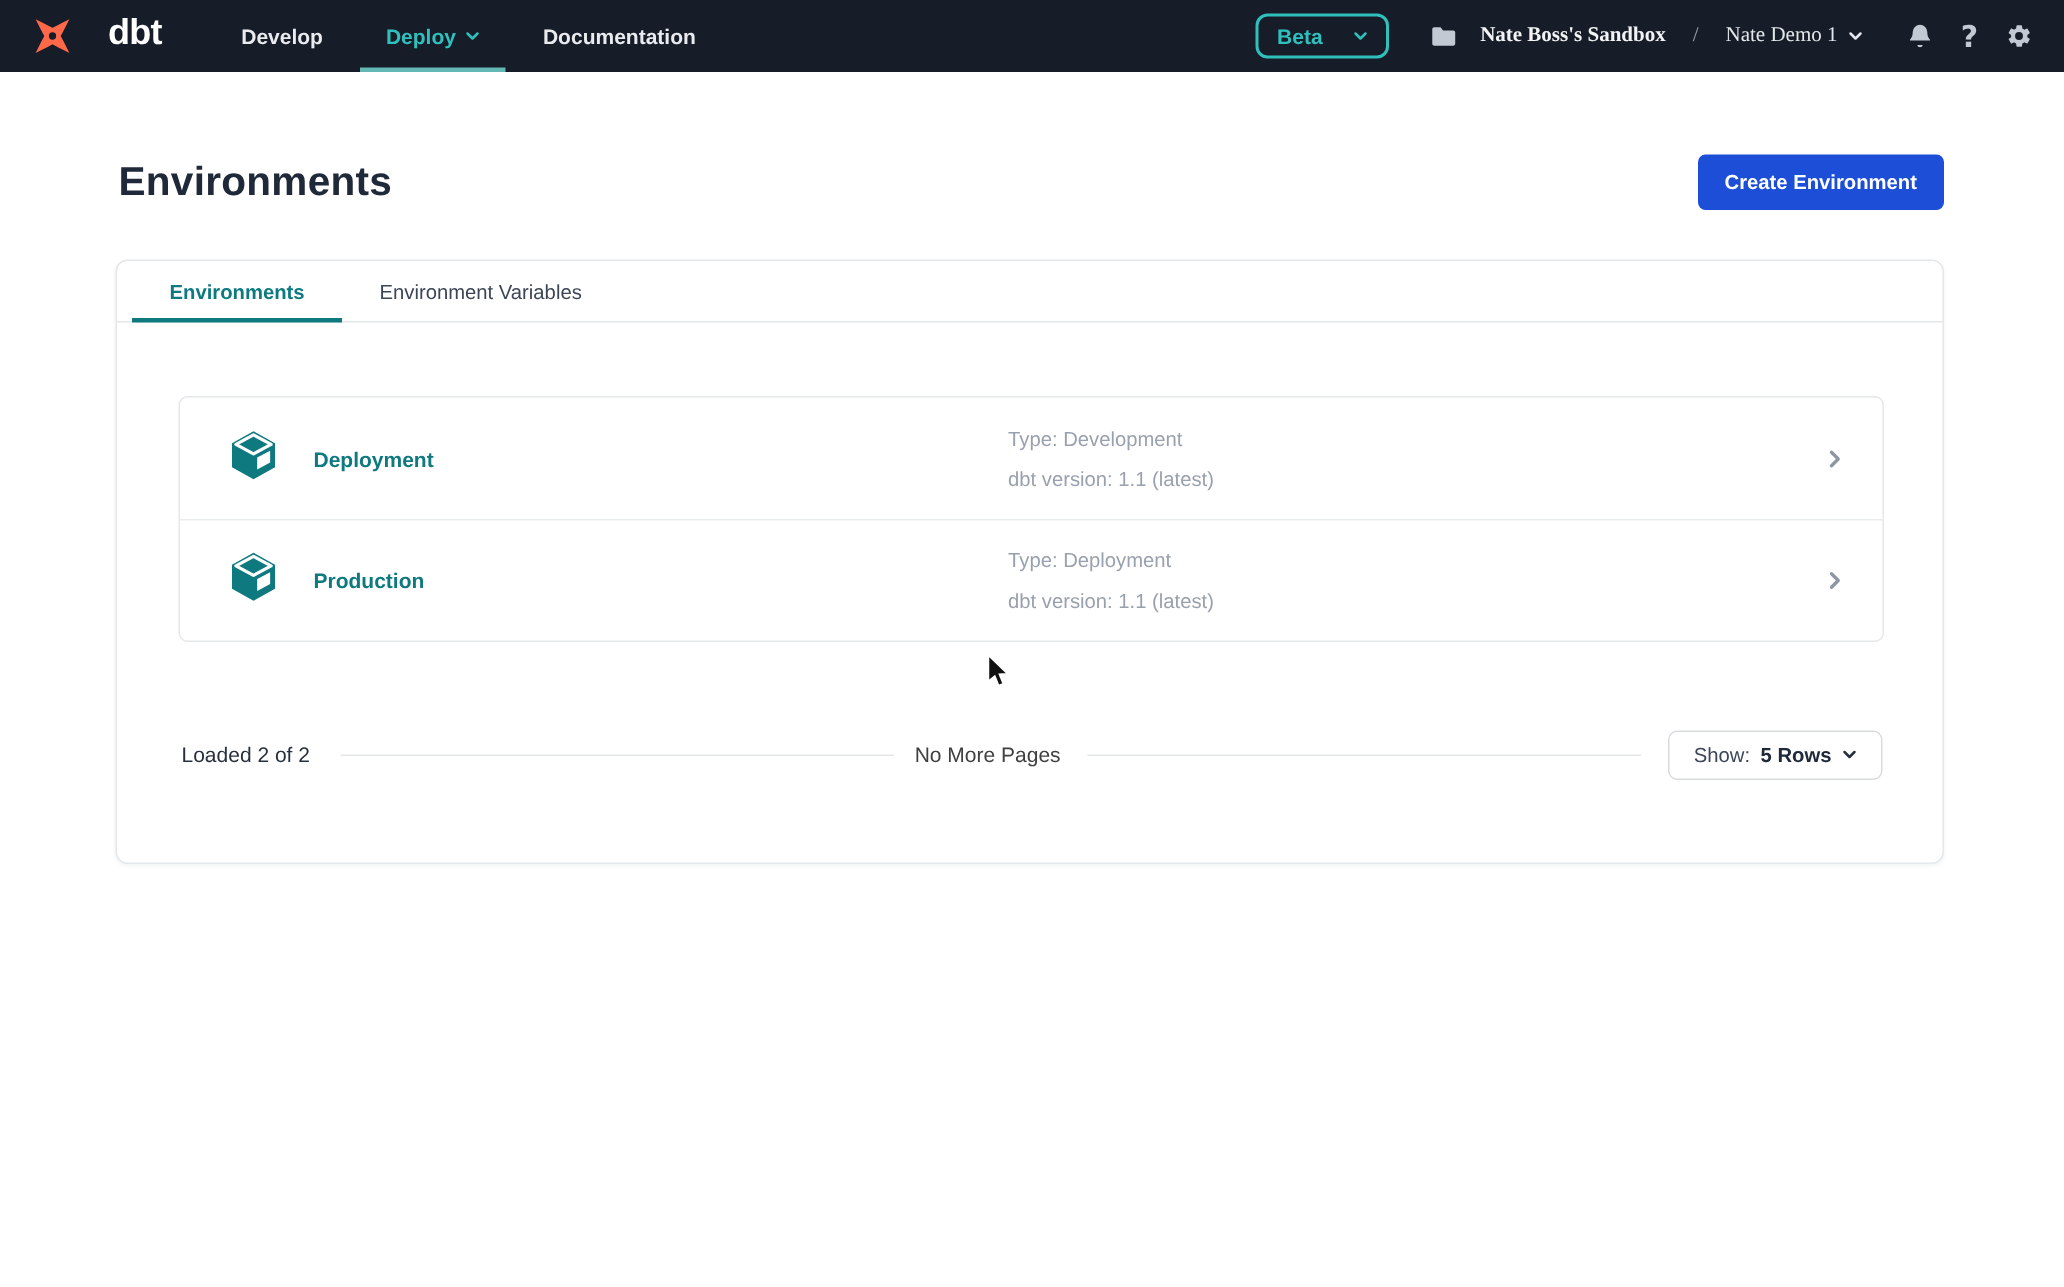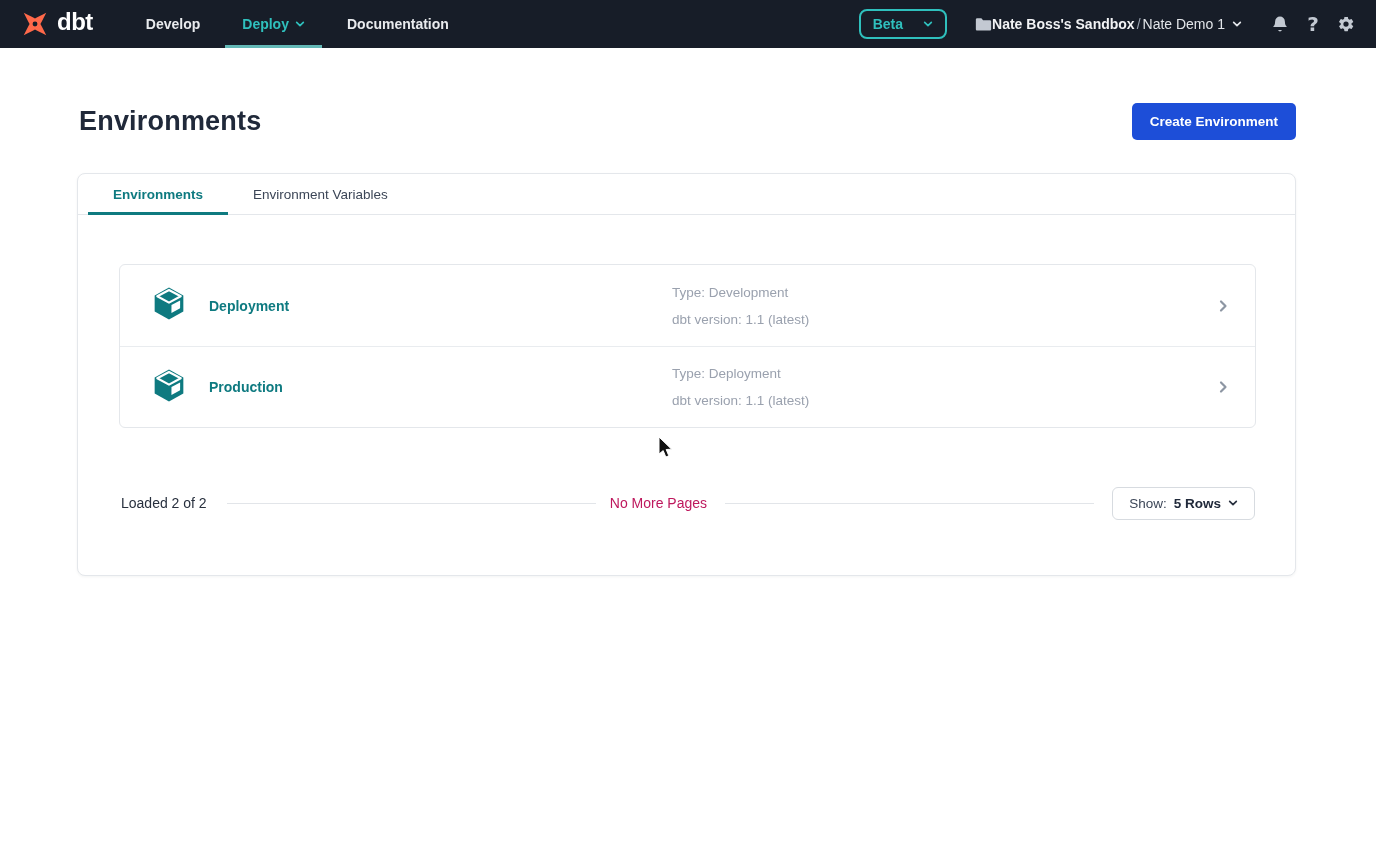--- a/index.html
+++ b/index.html
@@ -3,39 +3,39 @@
 <meta charset="utf-8">
 <style>
   * { margin:0; padding:0; box-sizing:border-box; }
   html,body { width:1376px; height:858px; background:#fff; font-family:"Liberation Sans", sans-serif; overflow:hidden; }
 
   
   .navbar {
     position:relative; height:48px; background:#171d28;
     display:flex; align-items:center; color:#e9ebee;
   }
-  .logo-wrap { display:flex; align-items:center; gap:7px; padding:0 18px 0 20px; }
+  .logo-wrap { display:flex; align-items:center; gap:22px; padding:0 18px 0 20px; }
   .logo-mark { width:30px; height:30px; position:relative; }
   .logo-text { font-size:24px; font-weight:bold; color:#fff; letter-spacing:-0.5px; line-height:1; padding-bottom:4px;}
   .nav-items { display:flex; align-items:stretch; height:48px; margin-left:14px; }
   .nav-item {
     display:flex; align-items:center; gap:6px; padding:0 21px;
     font-size:14px; font-weight:bold; color:#e9ebee; cursor:pointer; position:relative;
   }
   .nav-item.active { color:#2fc0bd; }
   .nav-item.active::after {
     content:""; position:absolute; left:4px; right:4px; bottom:0; height:3px; background:#63b8b6;
   }
   .chev-down { width:10px; height:10px; display:inline-block; }
   .navbar-right { position:absolute; right:0; top:0; height:48px; display:flex; align-items:center; gap:0; }
   .beta-badge {
     display:flex; align-items:center; gap:20px; border:2px solid #2fc0bd; border-radius:8px;
     color:#2fc0bd; font-size:14px; font-weight:bold; padding:5px 12px; margin-right:28px; cursor:pointer;
   }
-  .crumbs { display:flex; align-items:center; gap:0; font-size:14px; }
+  .crumbs { display:flex; align-items:center; gap:16px; font-size:14px;font-family:Liberation Serif, serif; }
   .crumb-account { font-weight:bold; color:#f2f3f5; }
   .crumb-sep { color:#9aa3b0; font-weight:normal; padding:0 2px; }
   .crumb-project { color:#e3e6ea; font-weight:normal; display:flex; align-items:center; gap:7px; cursor:pointer; }
   .nav-icons { display:flex; align-items:center; gap:13px; margin:0 20px 0 28px; }
   .nav-icon { width:20px; height:20px; color:#c3c9d2; display:flex; align-items:center; justify-content:center; cursor:pointer; }
   .q-icon { font-size:20px; font-weight:bold; color:#c3c9d2; font-family:"DejaVu Sans", sans-serif; }
 
   
   .page-header {
     display:flex; align-items:center; justify-content:space-between;
@@ -77,21 +77,21 @@
   .env-chev { position:absolute; right:24px; top:50%; transform:translateY(-50%); width:16px; height:16px; color:#8d96a3; }
 
   
   .card-footer {
     display:flex; align-items:center; padding:0 40px 0 43px; height:96px; margin-top:auto; margin-bottom:24px;
   }
   .loaded-label { font-size:14px; color:#28303e; white-space:nowrap; }
   .foot-line { flex:1; height:1px; background:#e2e5e9; }
   .foot-line.left { margin:0 14px 0 20px; }
   .foot-line.right { margin:0 18px 0 18px; }
-  .no-more { font-size:14px; color:#be185d; white-space:nowrap;text-align:right; }
+  .no-more { font-size:14px; color:#404040; white-space:nowrap;text-align:right; }
   .show-btn {
     display:flex; align-items:center; gap:7px; border:1px solid #d7dbe0; border-radius:6px;
     background:#fff; padding:8px 16px; font-size:13.5px; cursor:pointer; white-space:nowrap;
     font-family:"Liberation Sans", sans-serif;
   }
   .show-label { color:#3c4657; }
   .show-value { color:#20293a; font-weight:bold; }
   .show-btn .chev-down { color:#28303e; }
 
   

